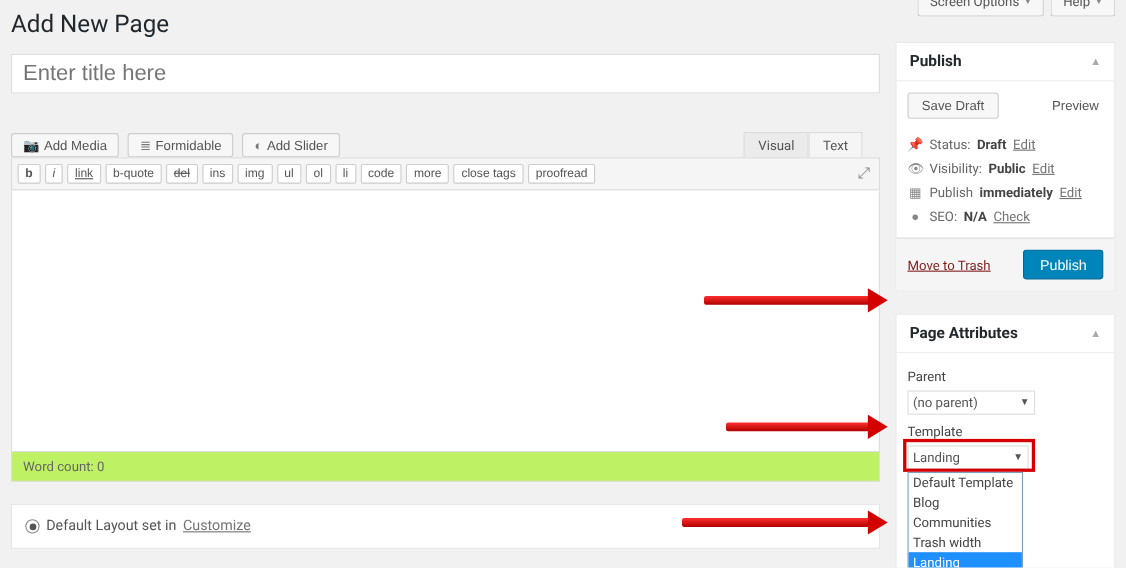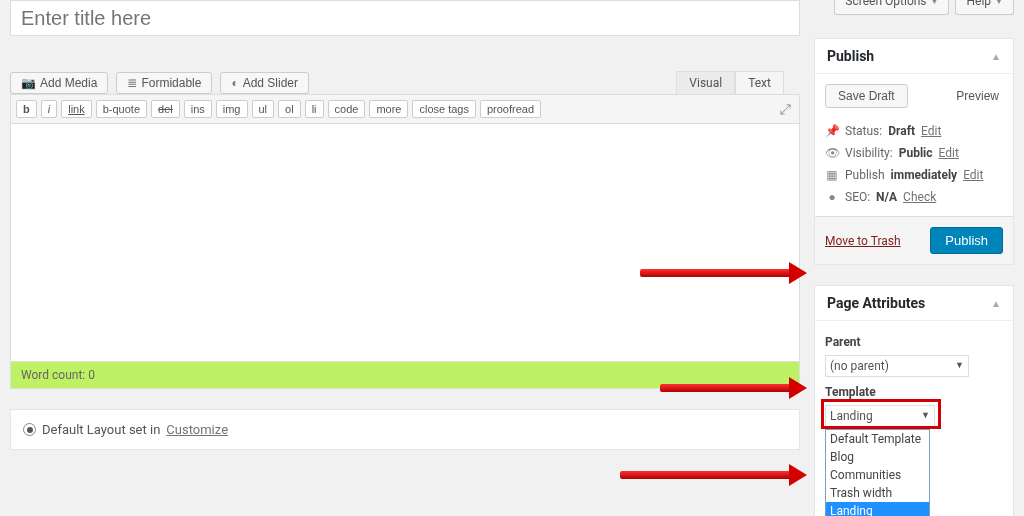--- a/index.html
+++ b/index.html
@@ -221,23 +221,23 @@
   .btn-primary {
     background: #0085ba;
     border: 1px solid #006799;
     color: #fff;
     padding: 5px 14px;
     font-size: 13px;
     border-radius: 3px;
     cursor: pointer;
   }
   .attr-body { padding: 10px; font-size:12px; color:#444;}
-  .attr-body label { font-weight: bold; display:block; margin-bottom:6px; margin-top:4px;}
+  .attr-body label { font-weight: normal; display:block; margin-bottom:6px; margin-top:4px;}
   .attr-select {
-    width: 144px;
+    width: 116px;
     border: 1px solid #ddd;
     padding: 3px 4px;
     font-size: 12px;
     background: #fff;
     color:#555;
     margin-bottom: 8px;
     position:relative;
     cursor:pointer;
   }
   .attr-select .car { position:absolute; right:4px; top:4px; font-size:9px; color:#555;}
@@ -296,20 +296,21 @@
     <span>Screen Options</span>
     <span class="caret">▼</span>
   </div>
   <div class="tbtn">
     <span>Help</span>
     <span class="caret">▼</span>
   </div>
 </div>
 
 <div class="main-area">
+  <h1 class="page-title">Add New Page</h1>
   <input class="title-input" placeholder="Enter title here" style="">
 
   <div class="media-row">
     <button class="media-btn">
       <span class="ic">📷</span>
       <span>Add Media</span>
     </button>
     <button class="media-btn">
       <span class="ic">≣</span>
       <span>Formidable</span>

